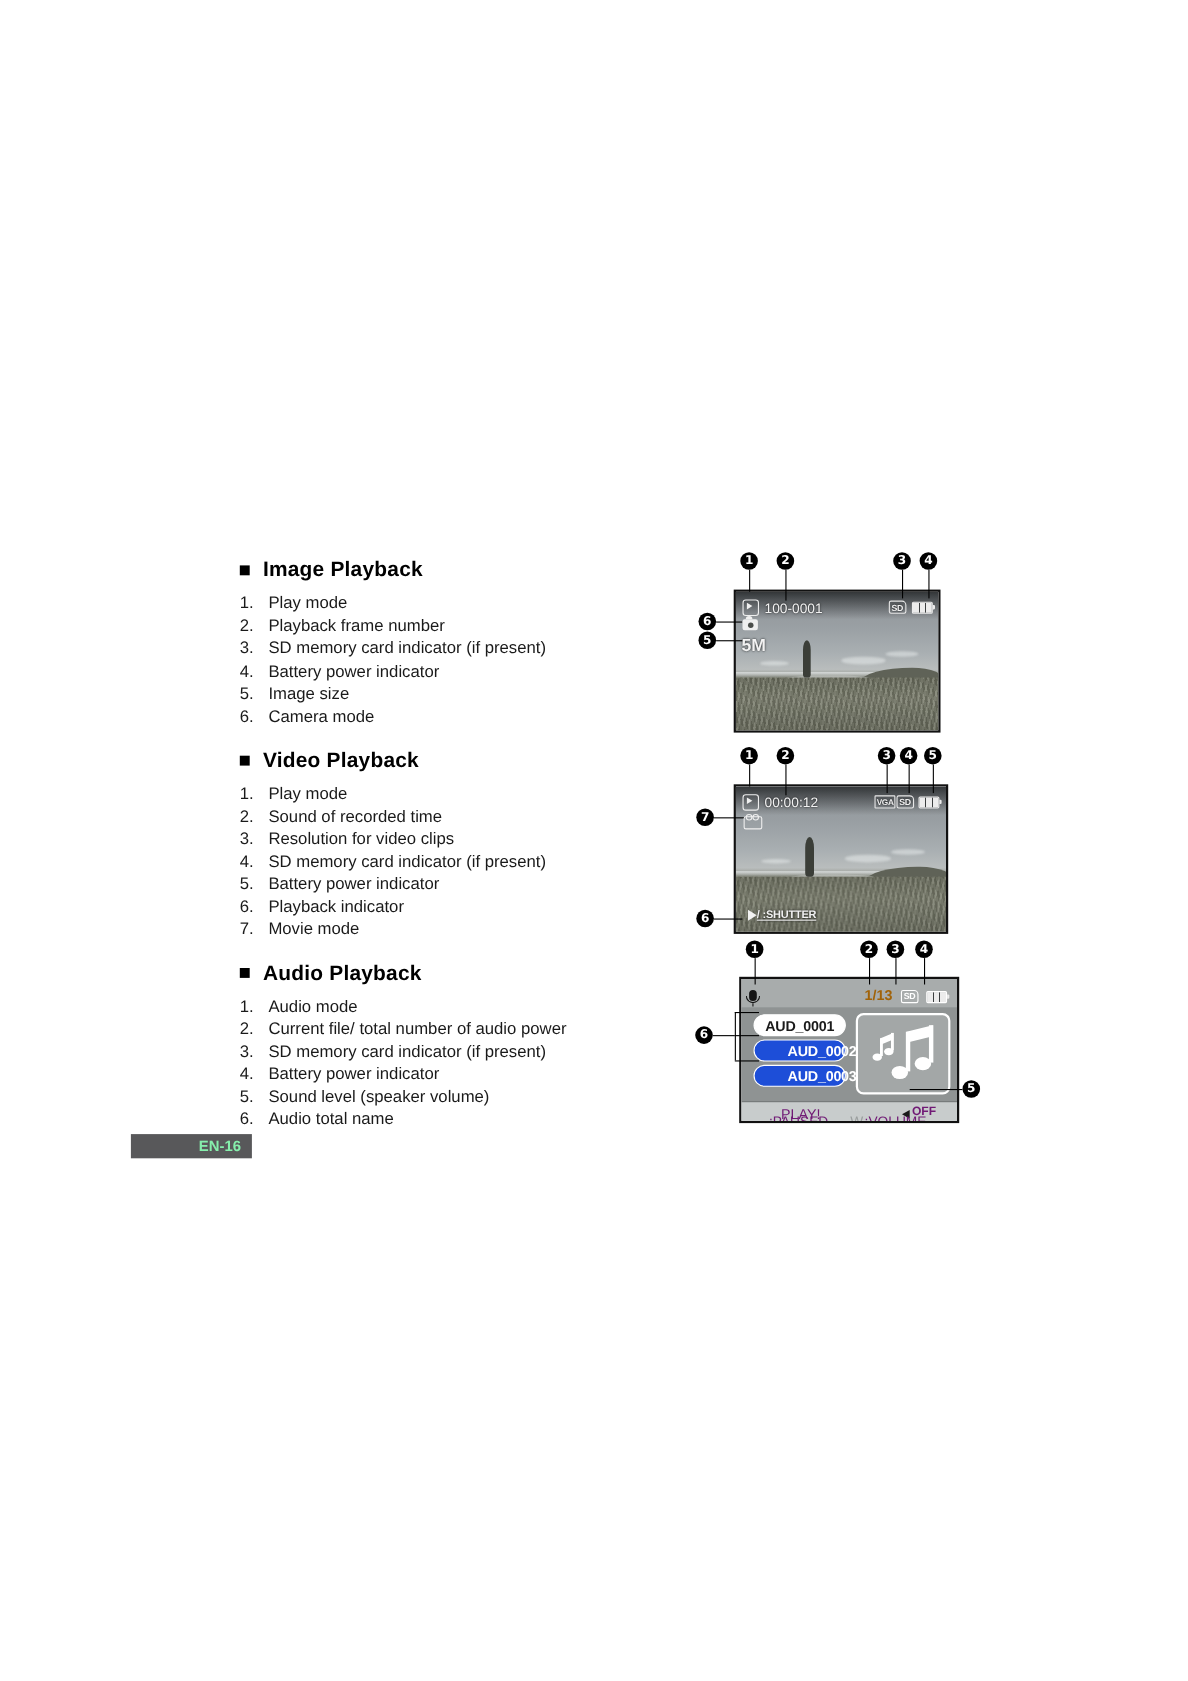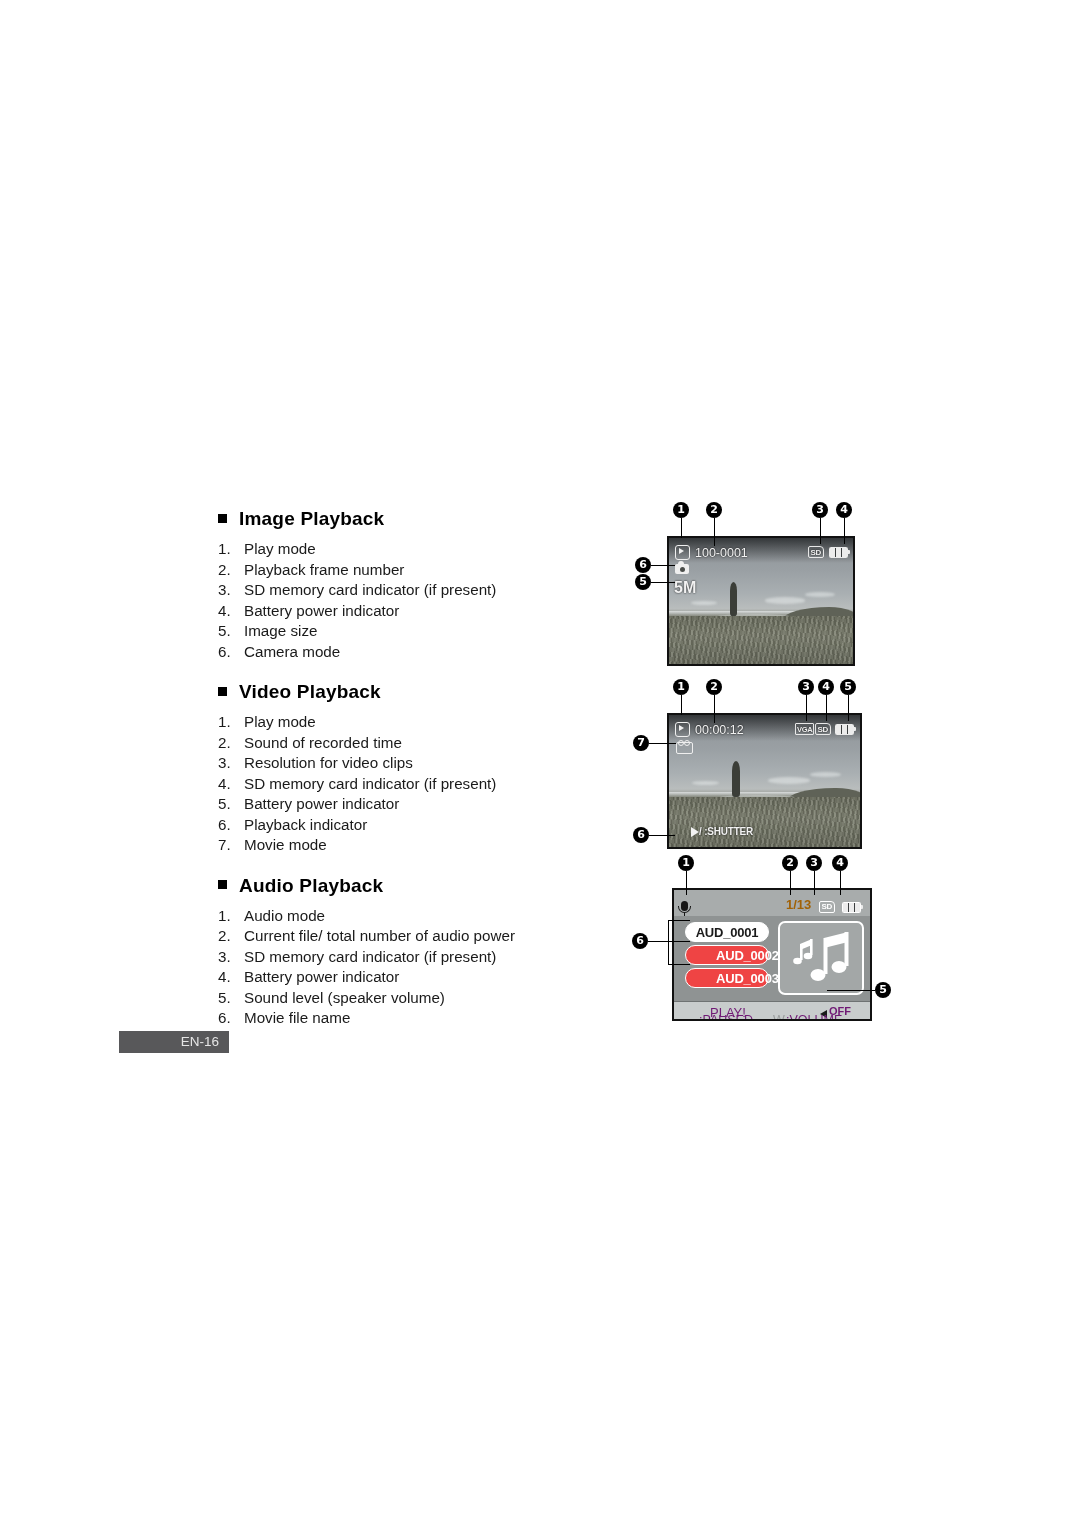--- a/index.html
+++ b/index.html
@@ -65,23 +65,23 @@
   .sec-block.b2 { margin-bottom: 19px; }
 
   
   .footer {
     position: absolute;
     left: 119px;
     top: 1031px;
     width: 110px;
     height: 22px;
     background: #58585a;
-    color: #e5e5e5;
+    color: #86efac;
     font-size: 13.5px;
-    font-weight: normal;
+    font-weight: bold;
     text-align: right;
     line-height: 22px;
     padding-right: 10px;
     box-sizing: border-box;
   }
 
   
   .badge {
     position: absolute;
     width: 16px;
@@ -377,21 +377,21 @@
     text-align: center;
     line-height: 19px;
     box-sizing: border-box;
     letter-spacing: -0.2px;
   }
   .aud-item.sel {
     background: #ffffff;
     color: #1a1a1a;
   }
   .aud-item.unsel {
-    background: #ef4444;
+    background: #1d4ed8;
     color: #ffffff;
     padding-left: 30px;
   }
   .note-box {
     position: absolute;
     left: 104px;
     top: 5px;
     width: 86px;
     height: 74px;
     background: #a3a7a7;
@@ -532,21 +532,21 @@
         <li>
             <span class="num">4.</span>
             <span>Battery power indicator</span>
           </li>
         <li>
             <span class="num">5.</span>
             <span>Sound level (speaker volume)</span>
           </li>
         <li>
             <span class="num">6.</span>
-            <span>Movie file name</span>
+            <span>Audio total name</span>
           </li>
       </ol>
     </div>
   </div>
 
   <div class="footer">EN-16</div>
 
   <div class="lcd" style="left:667px; top:536px; width:188px; height:130px;">
     <div class="scene">
       <div class="topshade"></div>
@@ -614,21 +614,21 @@
     </div>
     <div class="osd" style="left:146px; top:8px;">
       <span class="ico-sd">SD</span>
     </div>
     <div class="osd" style="left:166px; top:9px;">
       <span class="ico-batt"></span>
     </div>
     <div class="osd" style="left:7px; top:27px;">
       <span class="ico-movie"></span>
     </div>
-    <div class="osd" style="left:22px; top:112px; font-size:10px; font-weight:bold;">
+    <div class="osd" style="left:11px; top:112px; font-size:10px; font-weight:bold;text-decoration:underline;">
       <span class="ico-tri"></span><span style="letter-spacing:-0.2px;">/ :SHUTTER</span>
     </div>
   </div>
 
   <div class="badge" style="left:673px; top:679px;">1</div>
   <div class="lead v" style="left:681px; top:695px; height:20px;"></div>
 
   <div class="badge" style="left:706px; top:679px;">2</div>
   <div class="lead v" style="left:714px; top:695px; height:28px;"></div>
 

